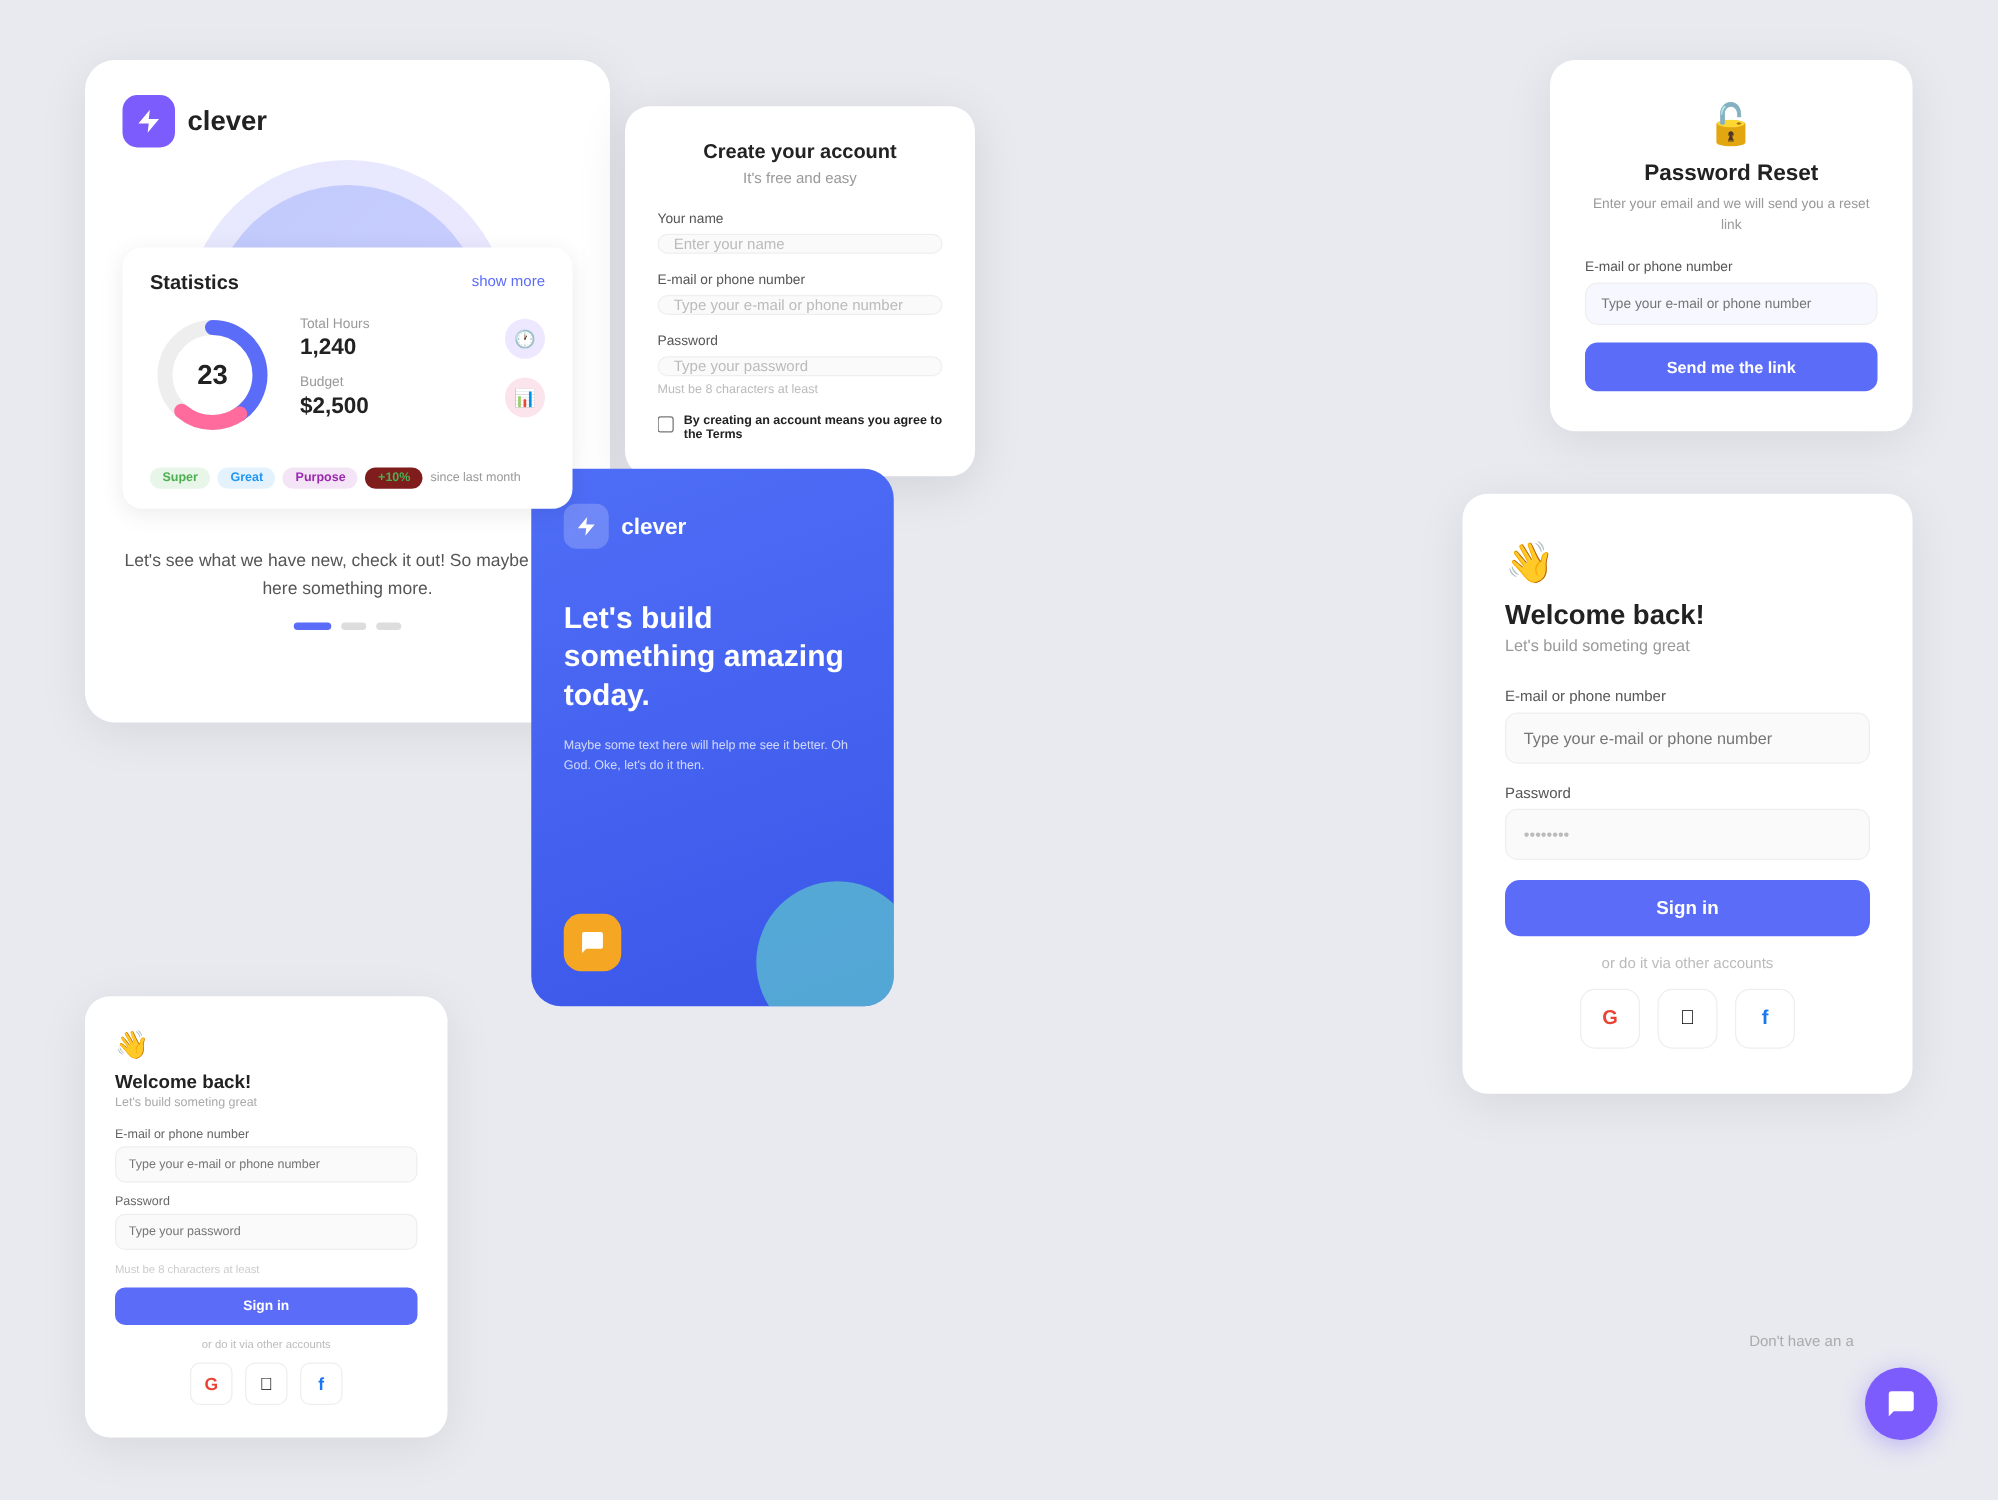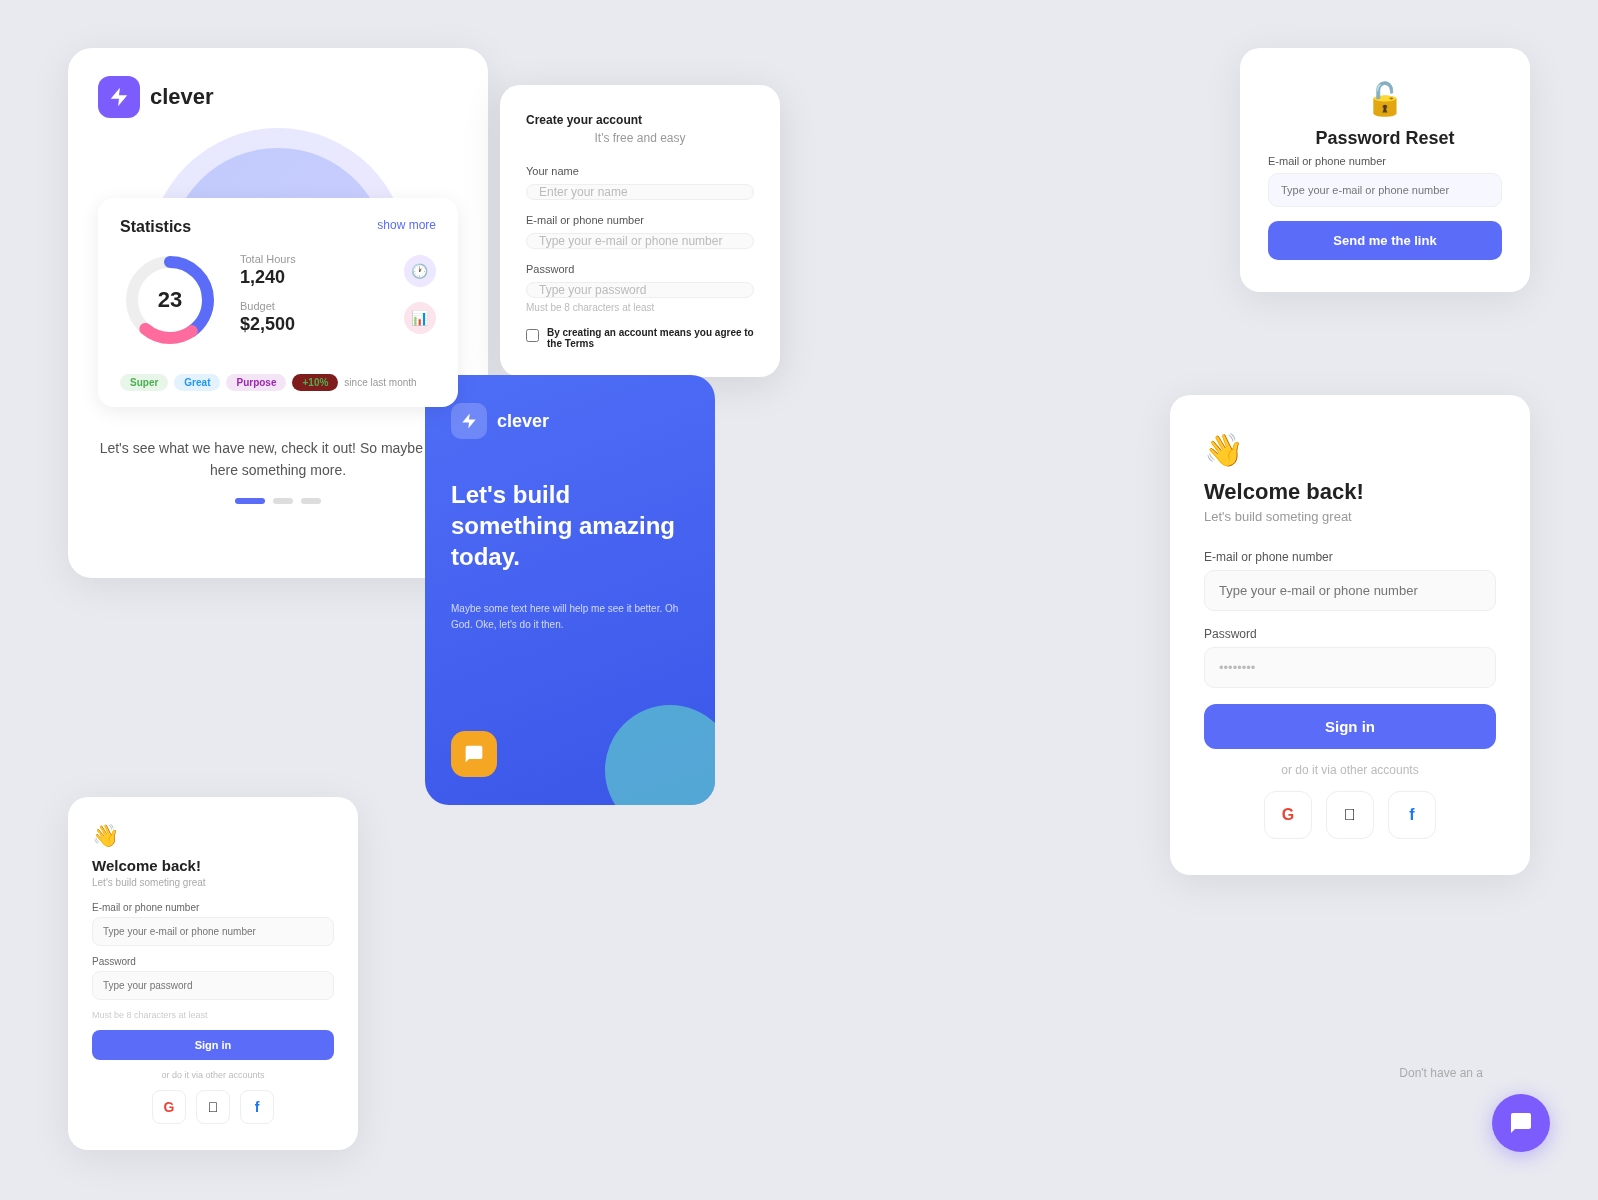--- a/index.html
+++ b/index.html
@@ -167,24 +167,24 @@
       position: absolute;
       top: 85px;
       left: 500px;
       width: 280px;
       background: #fff;
       border-radius: 20px;
       padding: 28px 26px;
       box-shadow: 0 8px 40px rgba(0,0,0,0.10);
     }
     .card-create-title {
-      font-size: 12px;
+      font-size: 16px;
       font-weight: 700;
       color: #222;
-      text-align: left;
+      text-align: center;
       margin-bottom: 4px;
     }
     .card-create-sub {
       font-size: 12px;
       color: #999;
       text-align: center;
       margin-bottom: 20px;
     }
     .form-group {
       margin-bottom: 14px;
@@ -312,21 +312,21 @@
     .hero-brand {
       font-size: 18px;
       font-weight: 700;
       color: white;
     }
     .hero-title {
       font-size: 24px;
       font-weight: 800;
       color: white;
       line-height: 1.3;
-      margin-bottom: 28px;
+      margin-bottom: 16px;
     }
     .hero-sub {
       font-size: 10px;
       color: rgba(255,255,255,0.75);
       line-height: 1.6;
     }
     .hero-circle {
       position: absolute;
       bottom: -30px;
       right: -20px;
@@ -600,20 +600,21 @@
     <input type="checkbox" style="">
     <span class="checkbox-label">
       <span>By creating an account means you agree to the </span><span>Terms</span>
     </span>
   </div>
 </div>
 
 <div class="card-reset">
   <div class="reset-emoji">🔓</div>
   <h2 class="reset-title">Password Reset</h2>
+  <p class="reset-sub">Enter your email and we will send you a reset link</p>
   <label class="reset-label">E-mail or phone number</label>
   <input class="reset-input" type="text" placeholder="Type your e-mail or phone number" style="">
   <button class="btn-primary">Send me the link</button>
 </div>
 
 <div class="card-hero">
   <div class="hero-logo">
     <div class="hero-logo-icon">
       <svg width="18" height="18" viewBox="0 0 24 24" fill="white">
           <path d="M13 2L3 14h9l-1 8 10-12h-9l1-8z"></path>

